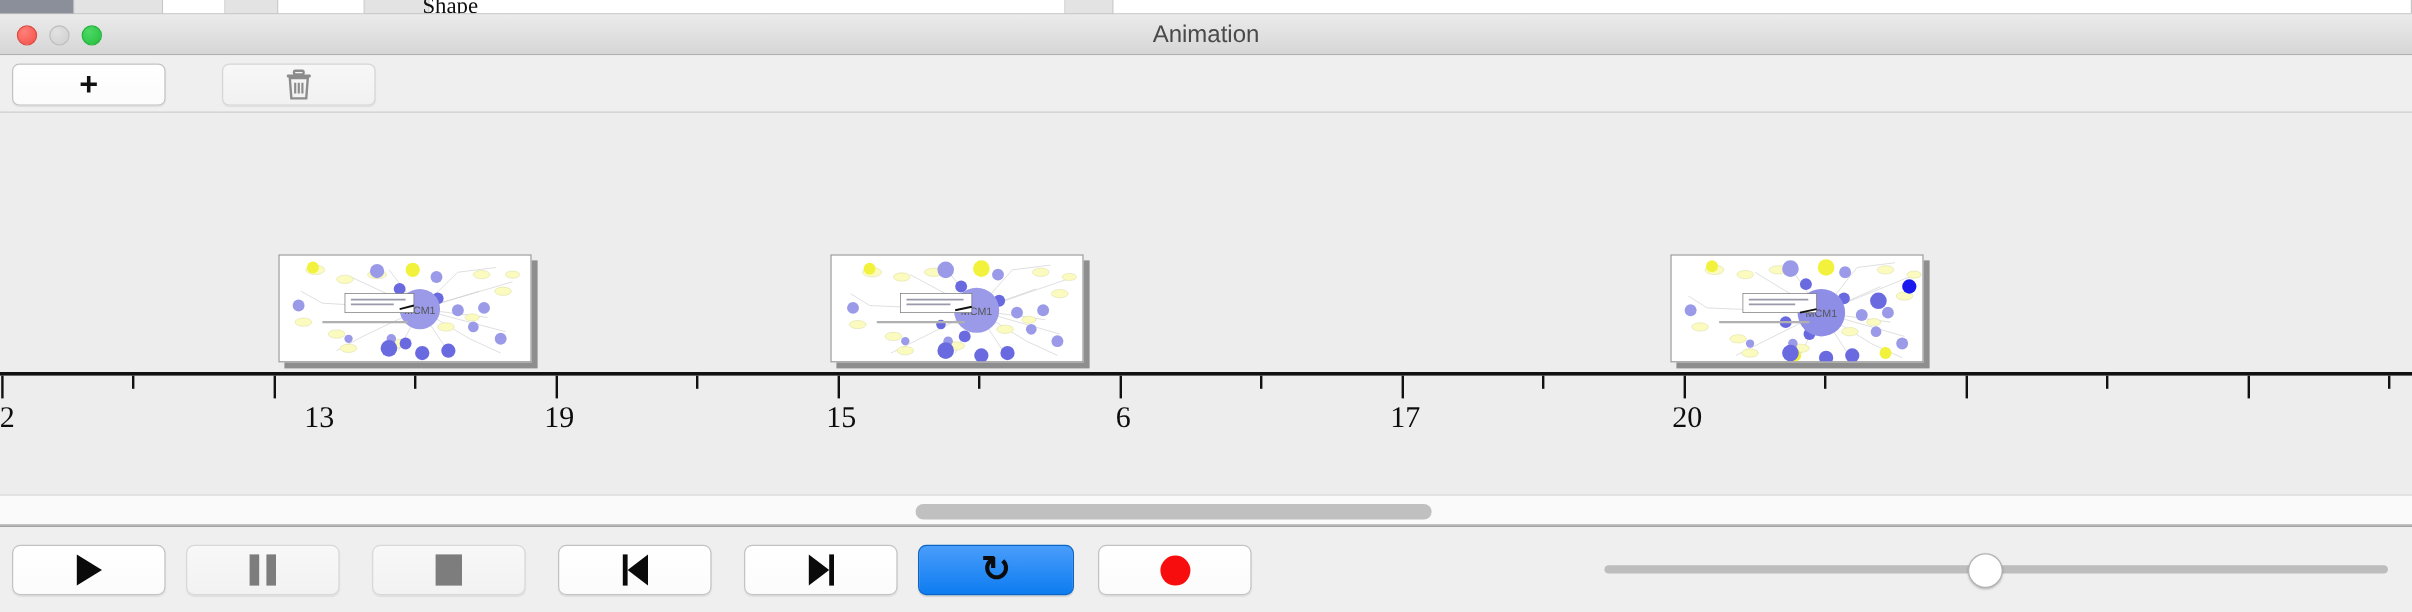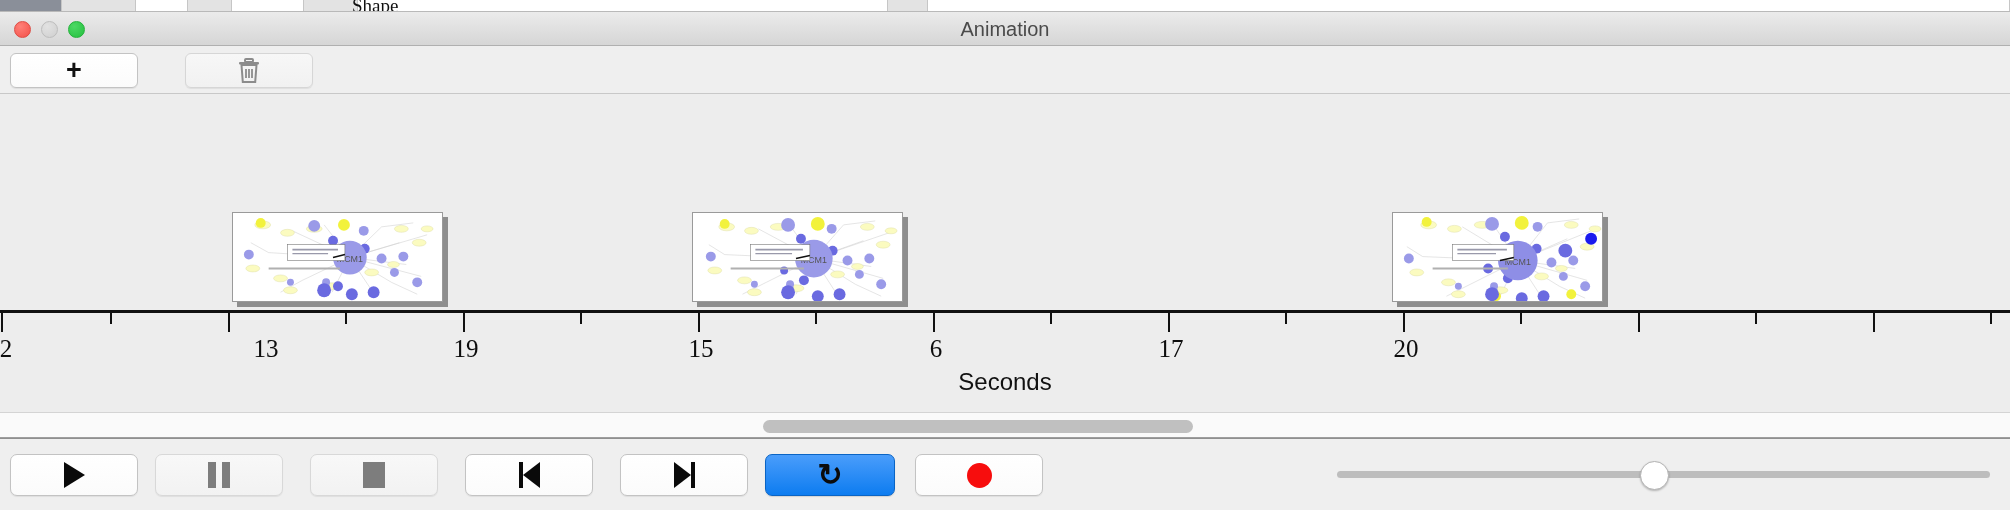--- a/index.html
+++ b/index.html
@@ -392,21 +392,20 @@
     <div class="tick minor" style="left:1990px;"></div>
 
     <div class="tick-label" style="left:6px;">2</div>
     <div class="tick-label" style="left:239px;margin-left:27px;">13</div>
     <div class="tick-label" style="left:466px;">19</div>
     <div class="tick-label" style="left:701px;">15</div>
     <div class="tick-label" style="left:936px;">6</div>
     <div class="tick-label" style="left:1171px;">17</div>
     <div class="tick-label" style="left:1406px;">20</div>
 
-    <div class="axis-title">Seconds</div>
   </div>
 </div>
 
 <div class="scrollbar">
   <div class="scroll-thumb"></div>
 </div>
 
 <div class="playbar">
 
   <div class="pbtn" style="left:10px;width:128px;">

